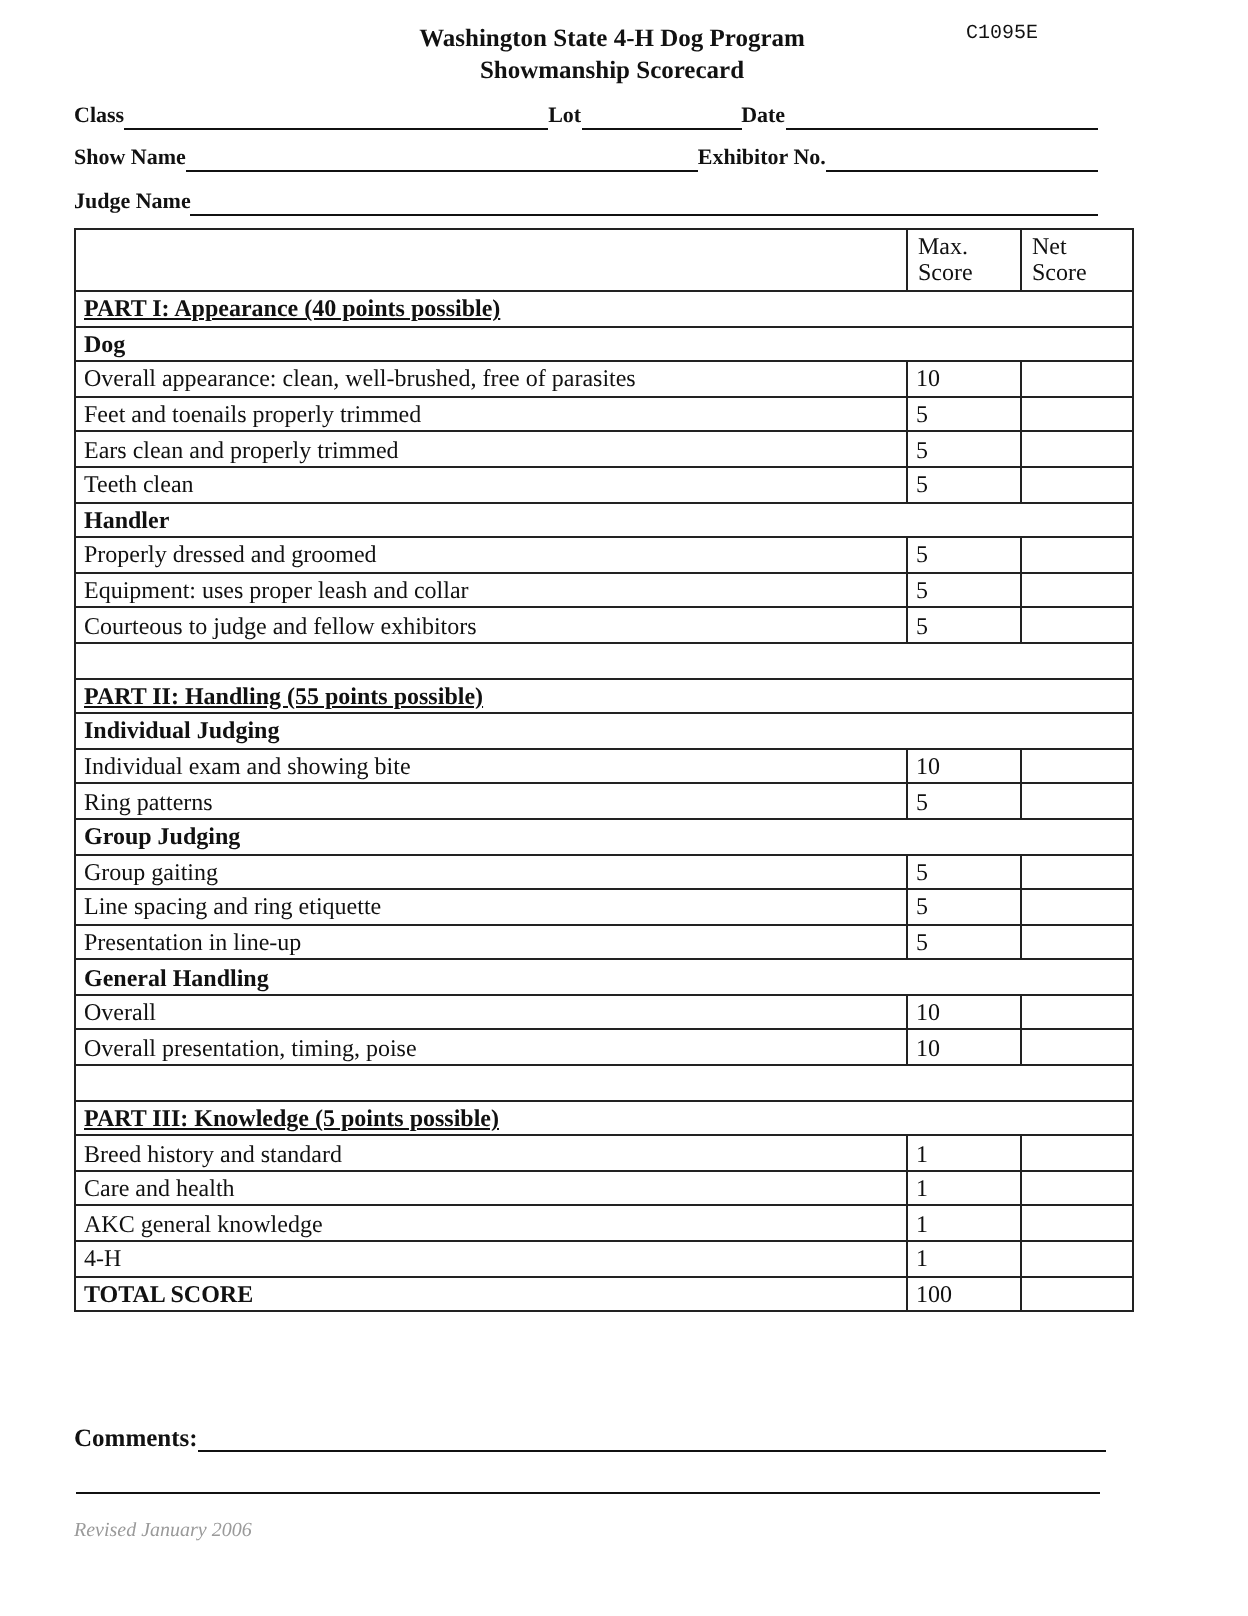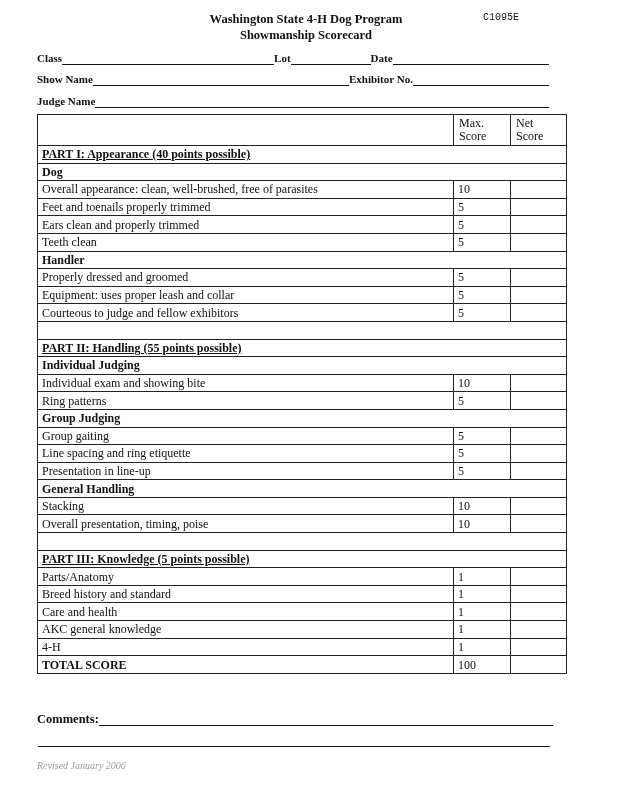--- a/index.html
+++ b/index.html
@@ -139,40 +139,35 @@
       </tr>
   <tr>
         <td>Presentation in line-up</td>
         <td class="c2">5</td>
         <td class="c3"></td>
       </tr>
   <tr>
         <td colspan="3" class="sub">General Handling</td>
       </tr>
   <tr>
-        <td>Stacking</td>
+        <td>Overall</td>
         <td class="c2">10</td>
         <td class="c3"></td>
       </tr>
   <tr>
         <td>Overall presentation, timing, poise</td>
         <td class="c2">10</td>
         <td class="c3"></td>
       </tr>
   <tr>
         <td colspan="3"></td>
       </tr>
 
   <tr>
         <td colspan="3" class="part">PART III: Knowledge (5 points possible)</td>
-      </tr>
-  <tr>
-        <td>Parts/Anatomy</td>
-        <td class="c2">1</td>
-        <td class="c3"></td>
       </tr>
   <tr>
         <td>Breed history and standard</td>
         <td class="c2">1</td>
         <td class="c3"></td>
       </tr>
   <tr>
         <td>Care and health</td>
         <td class="c2">1</td>
         <td class="c3"></td>

